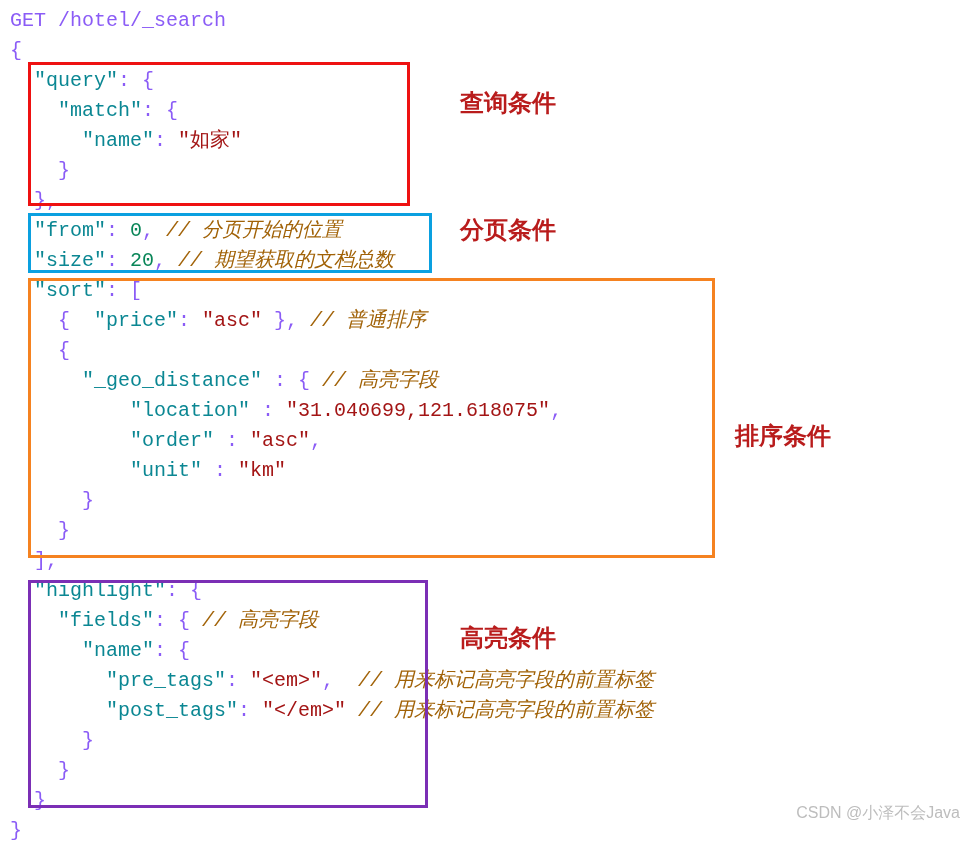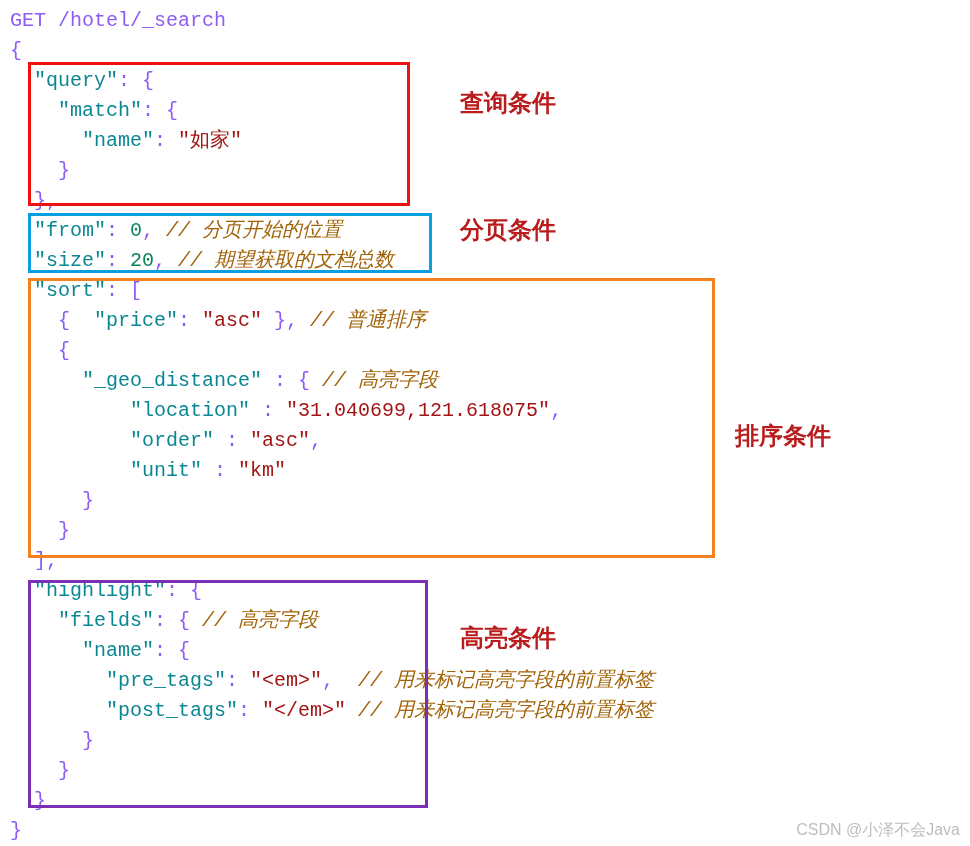--- a/index.html
+++ b/index.html
@@ -37,21 +37,21 @@
   .lbl {
     position: absolute;
     color: #b91c1c;
     font-family: "Microsoft YaHei", "SimHei", sans-serif;
     font-size: 24px;
     font-weight: 700;
   }
   .watermark {
     position: absolute;
     right: 10px;
-    bottom: 4px;
+    bottom: 21px;
     color: #bdbdbd;
     font-family: "Microsoft YaHei", sans-serif;
     font-size: 16px;
   }
 </style>
 </head>
 <body>
 
 <div class="code"><span class="p">GET /hotel/_search</span>
 <span class="p">{</span>

